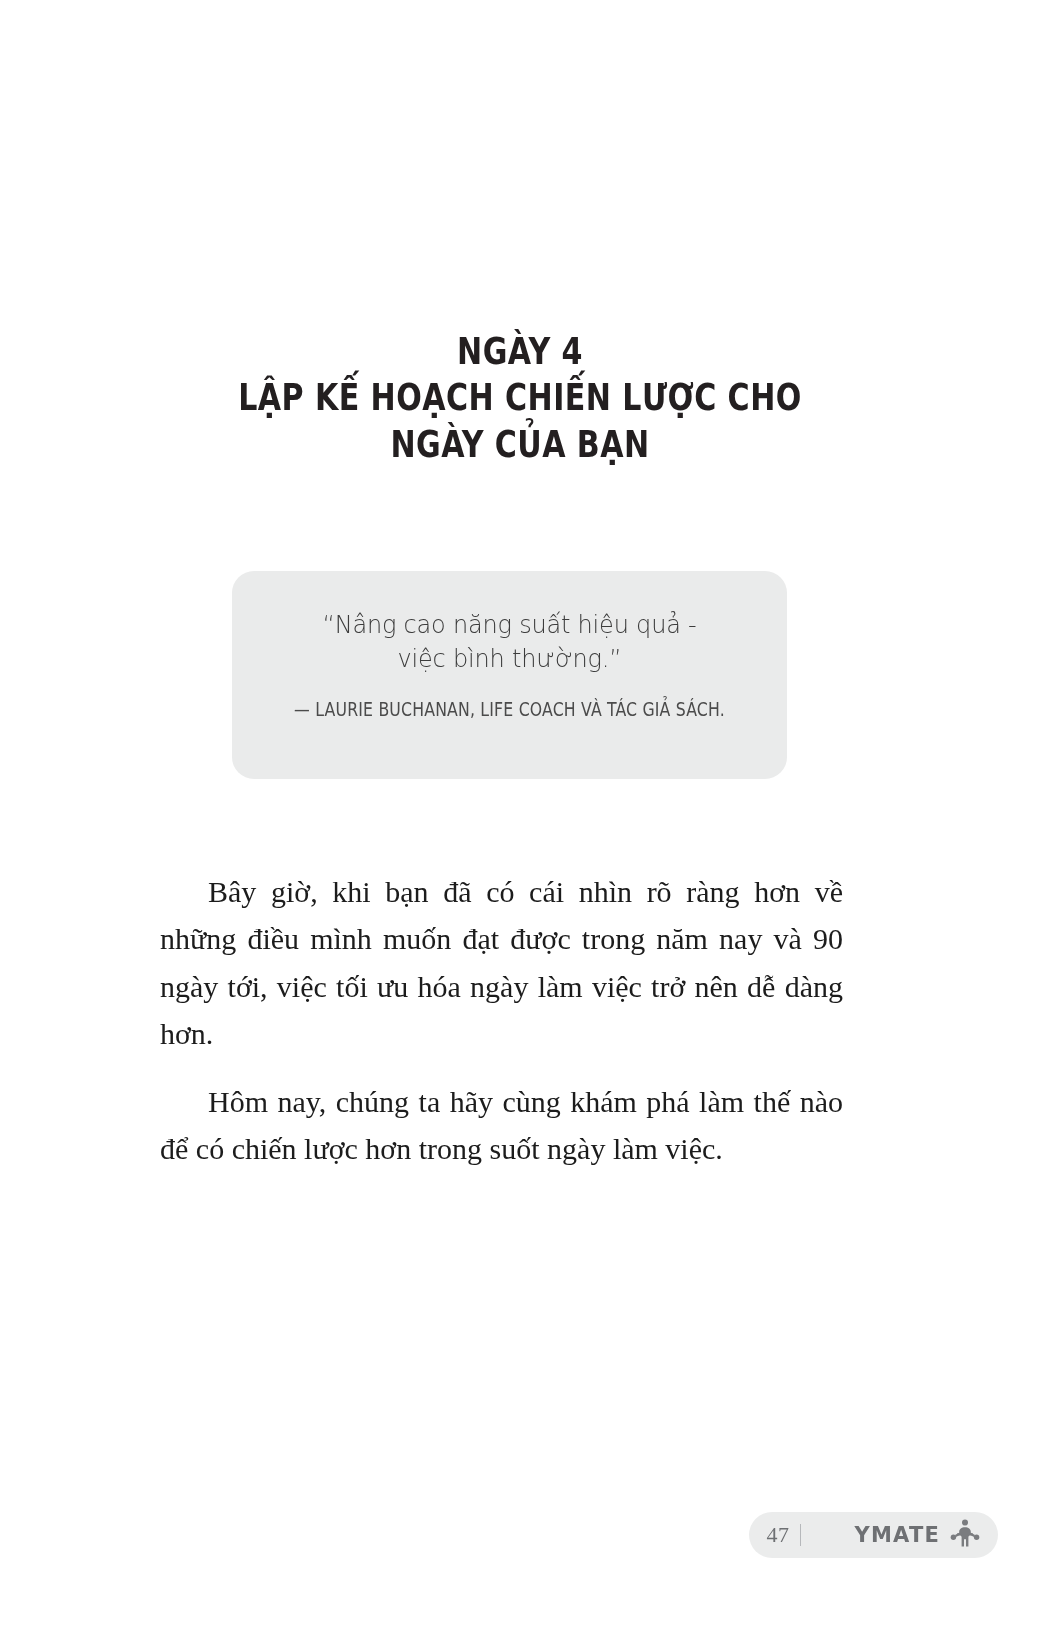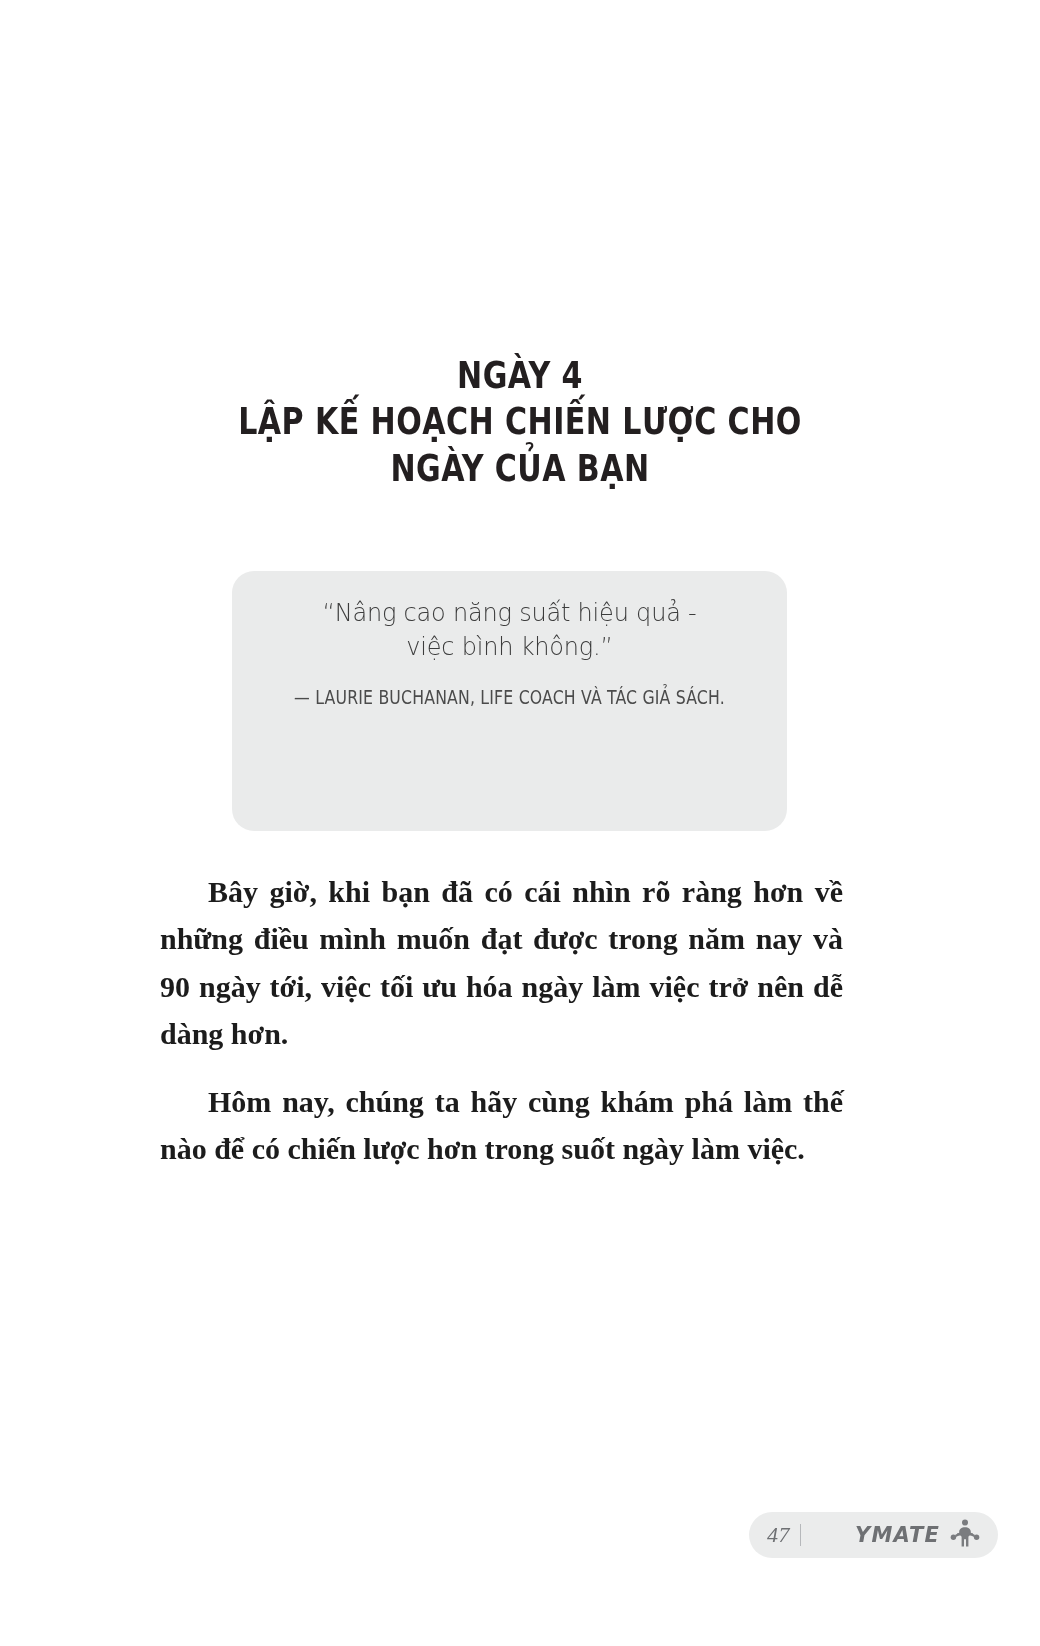--- a/index.html
+++ b/index.html
@@ -18,21 +18,21 @@
   .page {
     position: absolute;
     inset: 0;
     background: #ffffff;
   }
 
   
   .title-block {
     position: absolute;
     left: 0;
-    top: 352px;
+    top: 328px;
     width: 1040px;
     text-align: center;
   }
   .title-line {
     font-family: "DejaVu Sans Condensed", "Liberation Sans Narrow", "Liberation Sans", sans-serif;
     font-weight: bold;
     color: #231f20;
     letter-spacing: 0.5px;
     line-height: 1.22;
     text-transform: uppercase;
@@ -41,25 +41,25 @@
   .title-line-1 { font-size: 38px; }
   .title-line-2 { font-size: 38px; }
   .title-line-3 { font-size: 38px; }
 
   
   .quote-card {
     position: absolute;
     left: 232px;
     top: 571px;
     width: 555px;
-    height: 260px;
+    height: 208px;
     background: #eaebeb;
     border-radius: 22px;
     box-sizing: border-box;
-    padding: 25px 36px 22px 36px;
+    padding: 37px 36px 22px 36px;
   }
   .quote-text {
     font-family: "DejaVu Sans", "Liberation Sans", sans-serif;
     font-weight: 300;
     font-size: 24px;
     line-height: 1.42;
     color: #3c3c3c;
     text-align: center;
     letter-spacing: -0.2px;
   }
@@ -74,21 +74,20 @@
     transform: scaleX(0.92);
     white-space: nowrap;
   }
 
   
   .body-copy {
     position: absolute;
     left: 160px;
     top: 868px;
     width: 683px;
-    font-weight: bold;
   }
   .body-copy p {
     margin: 0 0 20px 0;
     font-family: "Liberation Serif", serif;
     font-size: 30px;
     line-height: 1.58;
     color: #1c1c1c;
     text-align: justify;
     text-indent: 48px;
     text-justify: inter-word;
@@ -103,21 +102,20 @@
     height: 46px;
     min-width: 192px;
     background: #ebecec;
     border-radius: 23px;
     display: flex;
     align-items: center;
     justify-content: center;
     gap: 10px;
     padding: 0 18px;
     box-sizing: border-box;
-    font-style: italic;
   }
   .page-number {
     font-family: "Liberation Serif", serif;
     font-size: 22px;
     color: #6e7073;
     letter-spacing: 0.5px;
   }
   .badge-divider {
     width: 1px;
     height: 22px;
@@ -140,21 +138,21 @@
 
   <div class="title-block">
     <div class="title-line title-line-1">NGÀY 4</div>
     <div class="title-line title-line-2">LẬP KẾ HOẠCH CHIẾN LƯỢC CHO</div>
     <div class="title-line title-line-3">NGÀY CỦA BẠN</div>
   </div>
 
   <div class="quote-card">
     <div class="quote-text">
       <div>“Nâng cao năng suất hiệu quả -</div>
-      <div>việc bình không.”</div>
+      <div>việc bình thường.”</div>
     </div>
     <div class="quote-attrib">— LAURIE BUCHANAN, LIFE COACH VÀ TÁC GIẢ SÁCH.</div>
   </div>
 
   <div class="body-copy">
     <p>Bây giờ, khi bạn đã có cái nhìn rõ ràng hơn về những điều mình muốn đạt được trong năm nay và 90 ngày tới, việc tối ưu hóa ngày làm việc trở nên dễ dàng hơn.</p>
     <p>Hôm nay, chúng ta hãy cùng khám phá làm thế nào để có chiến lược hơn trong suốt ngày làm việc.</p>
   </div>
 
   <div class="footer-badge">

